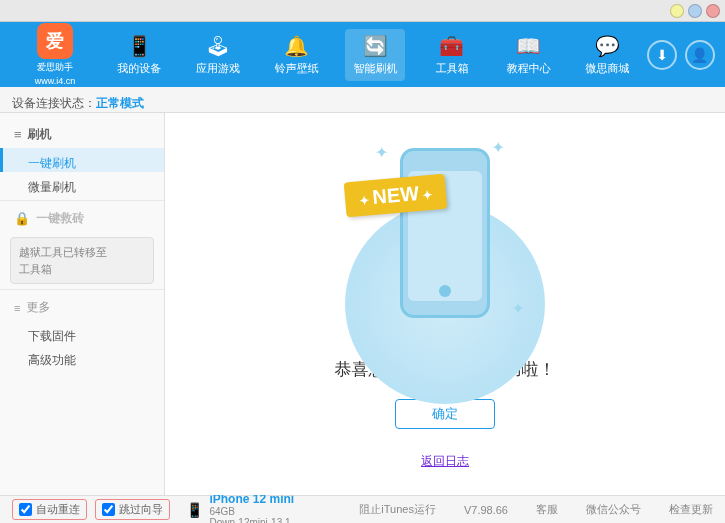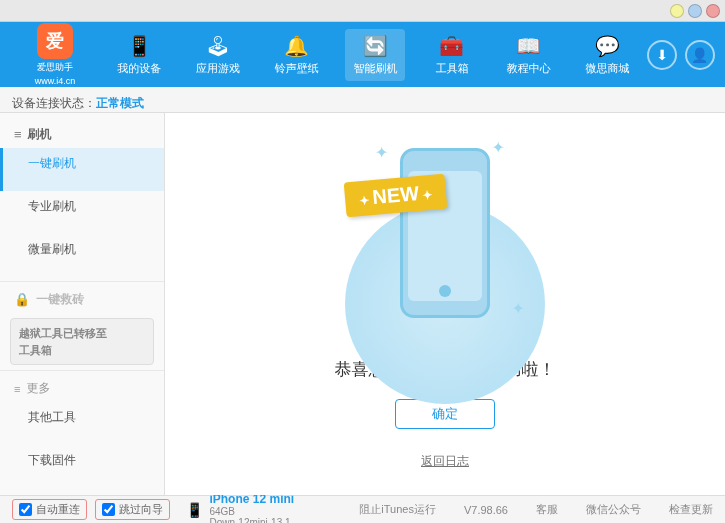--- a/index.html
+++ b/index.html
@@ -133,21 +133,21 @@
       color: #666;
       font-size: 12px;
       font-weight: bold;
     }
     .sidebar-group-icon {
       margin-right: 6px;
       font-size: 13px;
       color: #888;
     }
     .sidebar-item {
-      padding: 7px 14px 19px 28px;
+      padding: 7px 14px 0 28px;
       cursor: pointer;
       color: #555;
       font-size: 12px;
     }
     .sidebar-item.active {
       color: #1e9be8;
       background: #e0f0fa;
       border-left: 3px solid #1e9be8;
       padding-left: 25px;
     }
@@ -288,21 +288,21 @@
       border: 1px solid #1e9be8;
       background: white;
       color: #1e9be8;
       border-radius: 4px;
       cursor: pointer;
       font-size: 13px;
       margin-bottom: 24px;
     }
 
     .go-home-link {
-      color: #737373;
+      color: #6d28d9;
       cursor: pointer;
       font-size: 12px;
       text-decoration: underline;
     }
 
     
     .bottombar {
       height: 28px;
       background: #f5f5f5;
       border-top: 1px solid #ddd;
@@ -428,44 +428,38 @@
 
   <div class="sidebar">
     <div class="sidebar-group-title">
       <span class="sidebar-group-icon">≡</span>
       <span>刷机</span>
     </div>
     <div class="sidebar-item active">
       <span>一键刷机</span>
     </div>
     <div class="sidebar-item">
-      <span>专业刷机</span>
-    </div>
-    <div class="sidebar-item">
       <span>微量刷机</span>
     </div>
 
     <div class="sidebar-section">
       <div class="sidebar-group-title" style="color:#bbb;">
         <span class="sidebar-group-icon">🔒</span>
         <span>一键救砖</span>
       </div>
       <div class="notice-box">
-        <span style="white-space:pre-line;font-weight:bold;">越狱工具已转移至
+        <span style="white-space:pre-line;">越狱工具已转移至
 工具箱</span>
       </div>
     </div>
 
     <div class="sidebar-section">
       <div class="sidebar-more-title">
         <span class="sidebar-more-icon">≡</span>
         <span>更多</span>
-      </div>
-      <div class="sidebar-item">
-        <span>其他工具</span>
       </div>
       <div class="sidebar-item">
         <span>下载固件</span>
       </div>
       <div class="sidebar-item">
         <span>高级功能</span>
       </div>
     </div>
   </div>
 

